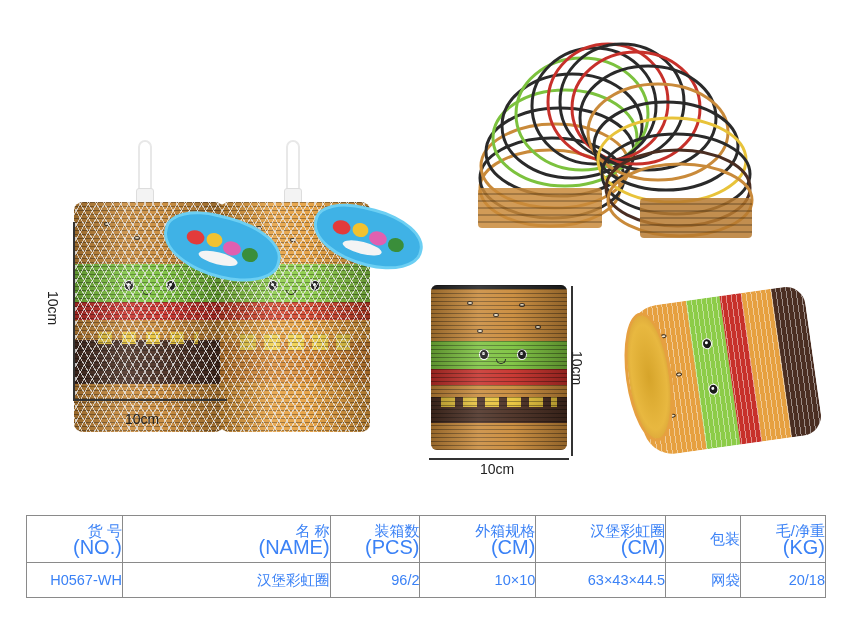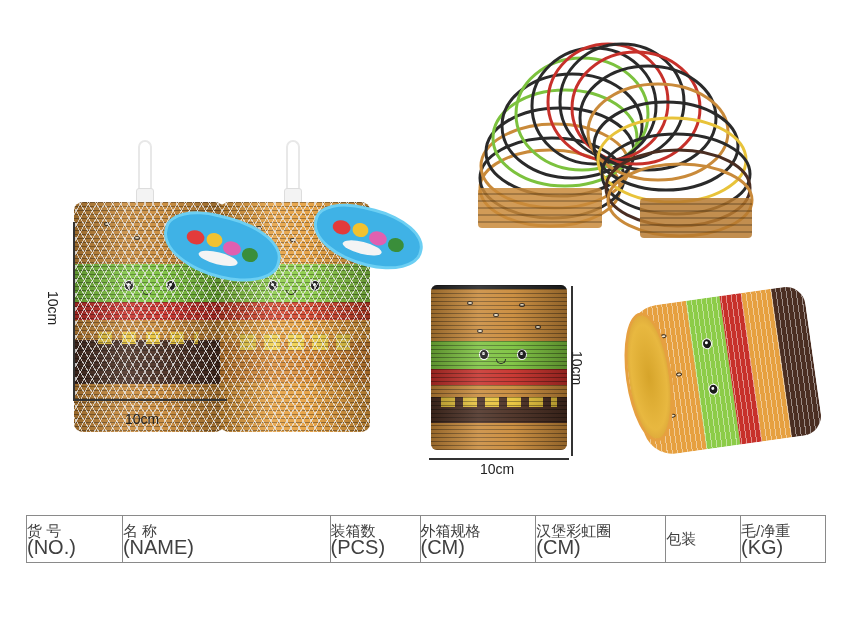--- a/index.html
+++ b/index.html
@@ -25,21 +25,21 @@
   .dim-label { position: absolute; font-size: 14px; color: #222; }
 
   
   .tag { position: absolute; border-radius: 40% 50% 45% 55%; background: #3fb2e6; border: 3px solid #6ccff3; overflow: hidden; }
   .tag .blob { position: absolute; border-radius: 50%; }
   .hanger { position: absolute; width: 14px; border: 2px solid #e8e8e8; border-bottom: none; border-radius: 8px 8px 0 0; }
   .hanger-base { position: absolute; width: 18px; height: 18px; background: #f3f3f3; border: 1px solid #ddd; border-radius: 3px; }
 
   
   table.spec { position: absolute; left: 26px; top: 515px; border-collapse: collapse; width: 800px; }
-  table.spec td { border: 1.5px solid #8a8a8a; text-align: left; vertical-align: middle; font-size: 14px; color: #404040; }
+  table.spec td { border: 1.5px solid #8a8a8a; text-align: right; vertical-align: middle; font-size: 14px; color: #3b82f6; }
   table.spec tr.head td { height: 47px; line-height: 16px; }
   table.spec tr.row td { height: 35px; font-size: 14.5px; }
   .cn { display: block; font-size: 15px; }
   .en { display: block; font-size: 20px; }
 </style>
 </head>
 <body>
 
 <div class="abs" style="left:60px;top:140px;width:360px;height:300px;">
 
@@ -223,14 +223,23 @@
           <span class="en">(CM)</span>
         </td>
     <td>
           <span class="cn">包装</span>
         </td>
     <td>
           <span class="cn">毛/净重</span>
           <span class="en">(KG)</span>
         </td>
   </tr>
+  <tr class="row">
+    <td>H0567-WH</td>
+    <td>汉堡彩虹圈</td>
+    <td>96/2</td>
+    <td>10×10</td>
+    <td>63×43×44.5</td>
+    <td>网袋</td>
+    <td>20/18</td>
+  </tr>
 </tbody>
   </table>
 
 </body></html>

